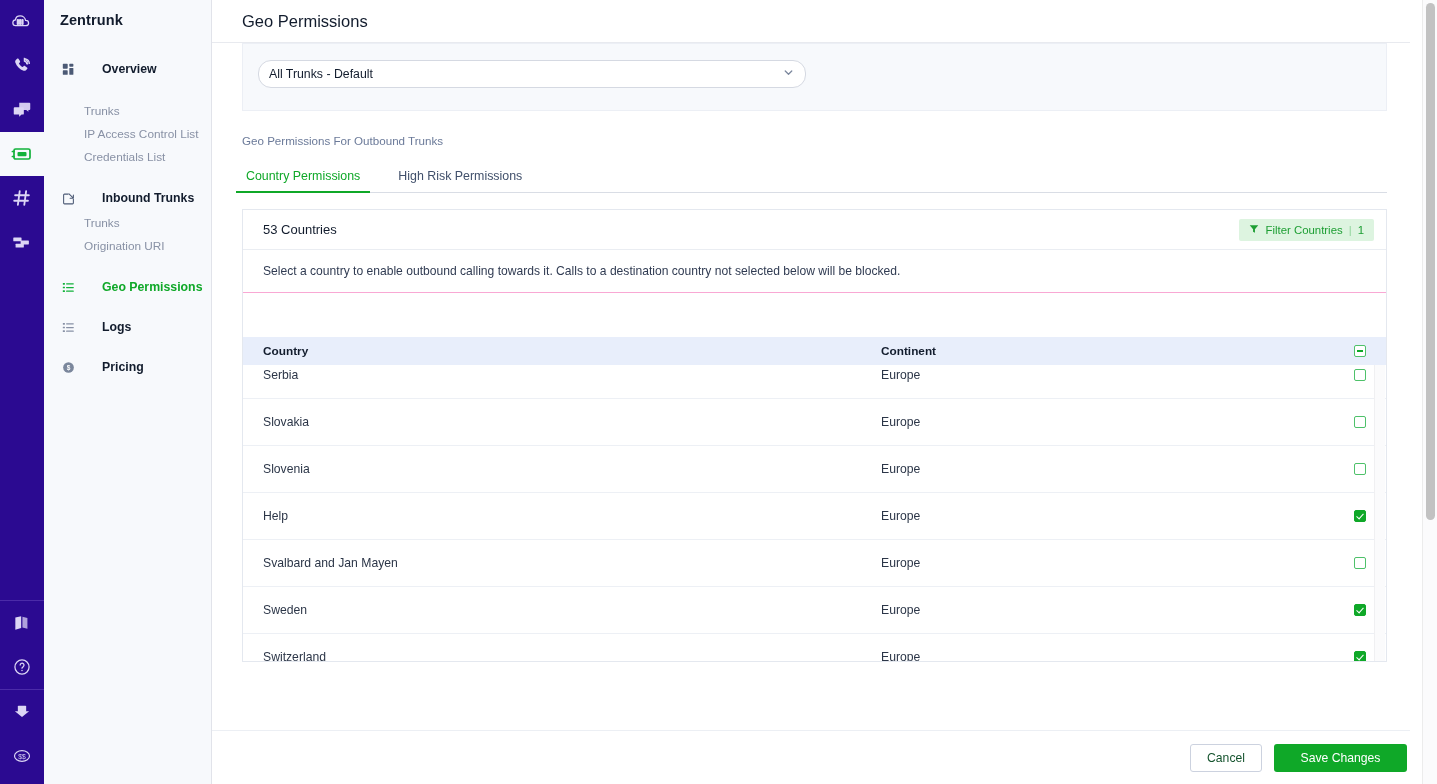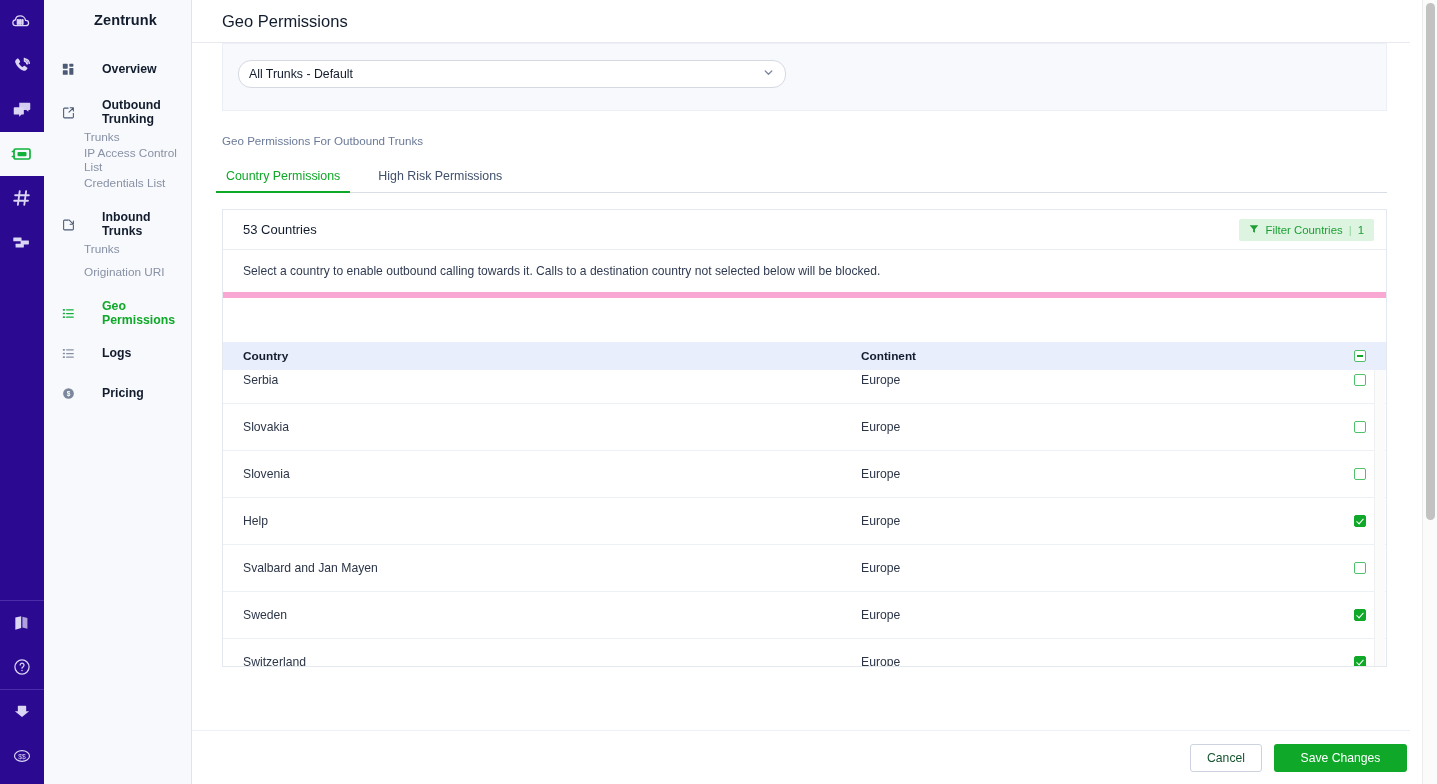--- a/index.html
+++ b/index.html
@@ -27,26 +27,26 @@
     position: relative;
   }
   .rail-item svg { display: block; }
   .rail-item.active { background: #f7f9fc; }
   .rail-divider { width: 44px; height: 1px; background: #4b2ba8; }
   .rail-top { display: flex; flex-direction: column; align-items: center; }
   .rail-bottom { display: flex; flex-direction: column; align-items: center; padding-bottom: 6px; }
 
   
   .sidebar {
-    width: 148px; height: 784px;
+    width: 168px; height: 784px;
     background: #f7f9fc;
     border-right: 1px solid #e1e3ea;
     flex: none;
     position: relative;
-    display: flex; flex-direction: column; align-items: center;
+    display: flex; flex-direction: column;
   }
   .sidebar-title {
     font-size: 14.5px; font-weight: bold; color: #121c2d;
     padding: 12px 0 0 16px; letter-spacing: .1px;
   }
   .nav { margin-top: 28px; }
   .nav-item {
     display: flex; align-items: center; gap: 27px;
     height: 26px; padding-left: 18px;
     font-size: 12.3px; color: #121c2d; font-weight: bold;
@@ -164,21 +164,21 @@
     font-size: 11.4px;
     height: 22px;
     display: flex; align-items: center; gap: 6px;
     padding: 0 10px;
     border-radius: 2px;
   }
   .filter-btn .sep { color: #8fd49b; }
   .card-desc {
     padding: 14px 20px;
     font-size: 12.1px; color: #303b52;
-    border-bottom: 6px solid #f9a8d4;
+    border-bottom: 1px solid #f9a8d4;
   }
 
   .tbl-head {
     display: flex; align-items: center;
     background: #e8eefb;
     height: 28px;
     padding: 0 12px 0 20px;
     font-size: 11.8px; font-weight: bold; color: #121c2d; margin-top: 44px;
   }
   .col-country { width: 618px; flex: none; }
@@ -393,29 +393,20 @@
             <rect x="9" y="1" width="5" height="3.5" rx=".8"></rect>
             <rect x="9" y="6" width="5" height="8.5" rx=".8"></rect>
             <rect x="1" y="9" width="6" height="5.5" rx=".8"></rect>
           </svg>
         </span>
         <span>Overview</span>
       </div>
 
       <div class="nav-gap"></div>
 
-      <div class="nav-item">
-        <span class="nav-ico">
-          <svg width="13" height="13" viewBox="0 0 16 16" fill="none" stroke="#4c5a75" stroke-width="1.3">
-            <path d="M14 8.6V13.6a1 1 0 01-1 1H3a1 1 0 01-1-1V3.6a1 1 0 011-1h5"></path>
-            <path d="M14 2.2L8.6 7.6M14 2.2h-4M14 2.2v4" stroke-linecap="round"></path>
-          </svg>
-        </span>
-        <span>Outbound Trunking</span>
-      </div>
       <div class="nav-sub">Trunks</div>
       <div class="nav-sub">IP Access Control List</div>
       <div class="nav-sub">Credentials List</div>
 
       <div class="nav-gap"></div>
 
       <div class="nav-item">
         <span class="nav-ico">
           <svg width="13" height="13" viewBox="0 0 16 16" fill="none" stroke="#4c5a75" stroke-width="1.3">
             <path d="M14 8.6V13.6a1 1 0 01-1 1H3a1 1 0 01-1-1V3.6a1 1 0 011-1h5"></path>

